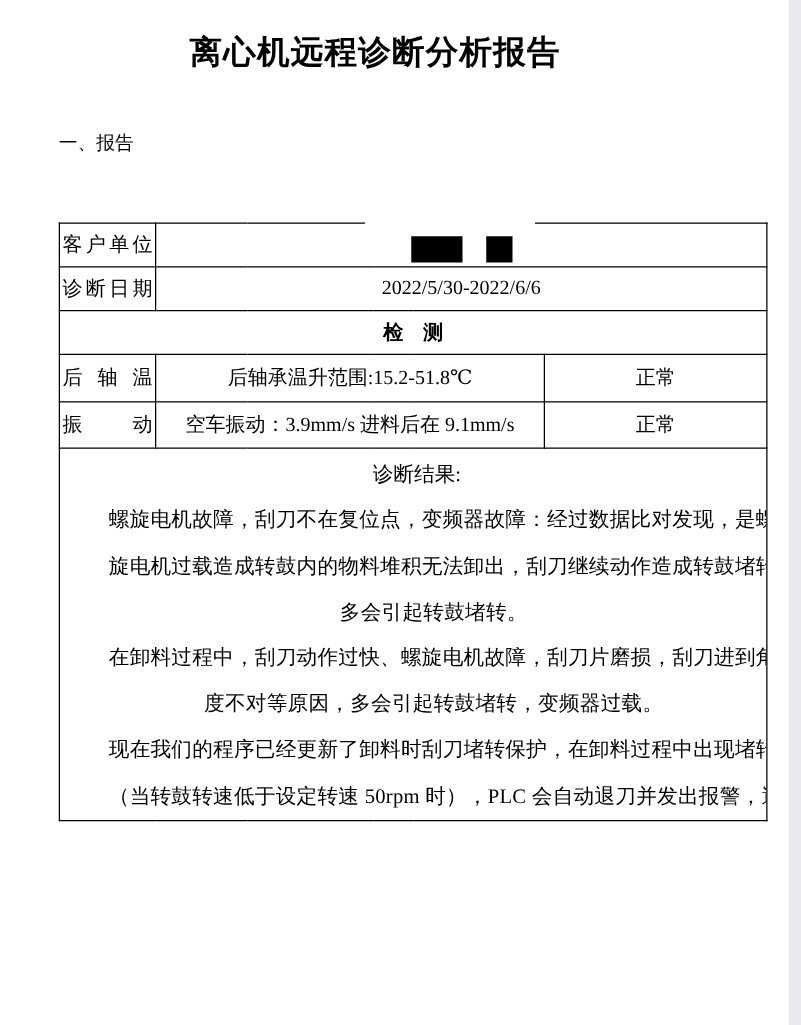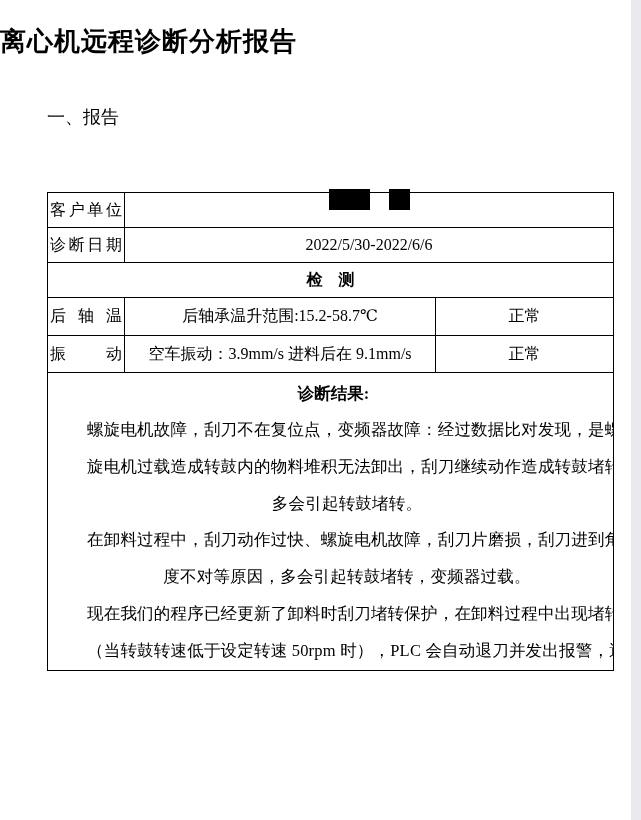--- a/index.html
+++ b/index.html
@@ -10,29 +10,30 @@
     overflow:hidden;
     font-family:"Liberation Serif","DejaVu Serif",serif;
     color:#000;
   }
   .scroll-strip{
     position:absolute;top:0;right:0;width:10px;height:820px;
     background:#e8eaed;
   }
   .doc-title{
     position:absolute;left:0;top:24px;width:600px;
+    text-align:center;
     font-size:26px;font-weight:bold;
     letter-spacing:1px;
   }
   .section-heading{
     position:absolute;left:47px;top:105px;
-    font-size:18px;
+    font-size:15px;
   }
   table.report{
-    position:absolute;left:47px;top:192px;
+    position:absolute;left:47px;top:178px;
     width:566px;
     border-collapse:collapse;
     table-layout:fixed;
   }
   table.report td{
     border:1px solid #000;
     font-size:16px;
     text-align:center;
     vertical-align:middle;
     padding:0 2px;
@@ -50,21 +51,21 @@
   }
   td.bold, .bold{font-weight:bold;}
   td.diag-cell{
     vertical-align:top;
     text-align:left;
     height:290px;
     padding:0;
     white-space:normal;
   }
   .diag-label{
-    font-weight:bold;
+    font-weight:normal;
     font-size:16.5px;
     margin:9px 0 0 6px;
     line-height:24px;
   }
   .diag-body{
     margin-left:37px;
     margin-right:4px;
     margin-top:6px;
   }
   .diag-line{
@@ -112,21 +113,21 @@
       </tr>
       <tr class="h35">
         <td class="label">诊断日期</td>
         <td colspan="5">2022/5/30-2022/6/6</td>
       </tr>
       <tr class="h35">
         <td colspan="6" class="bold">检　测</td>
       </tr>
       <tr class="h38">
         <td class="label">后 轴 温</td>
-        <td colspan="4">后轴承温升范围:15.2-58.7℃</td>
+        <td colspan="4">后轴承温升范围:15.2-51.8℃</td>
         <td>正常</td>
       </tr>
       <tr class="h37">
         <td class="label">振 动</td>
         <td colspan="4">空车振动：3.9mm/s 进料后在 9.1mm/s</td>
         <td>正常</td>
       </tr>
       <tr>
         <td colspan="6" class="diag-cell">
           <div class="diag-label">诊断结果:</div>

